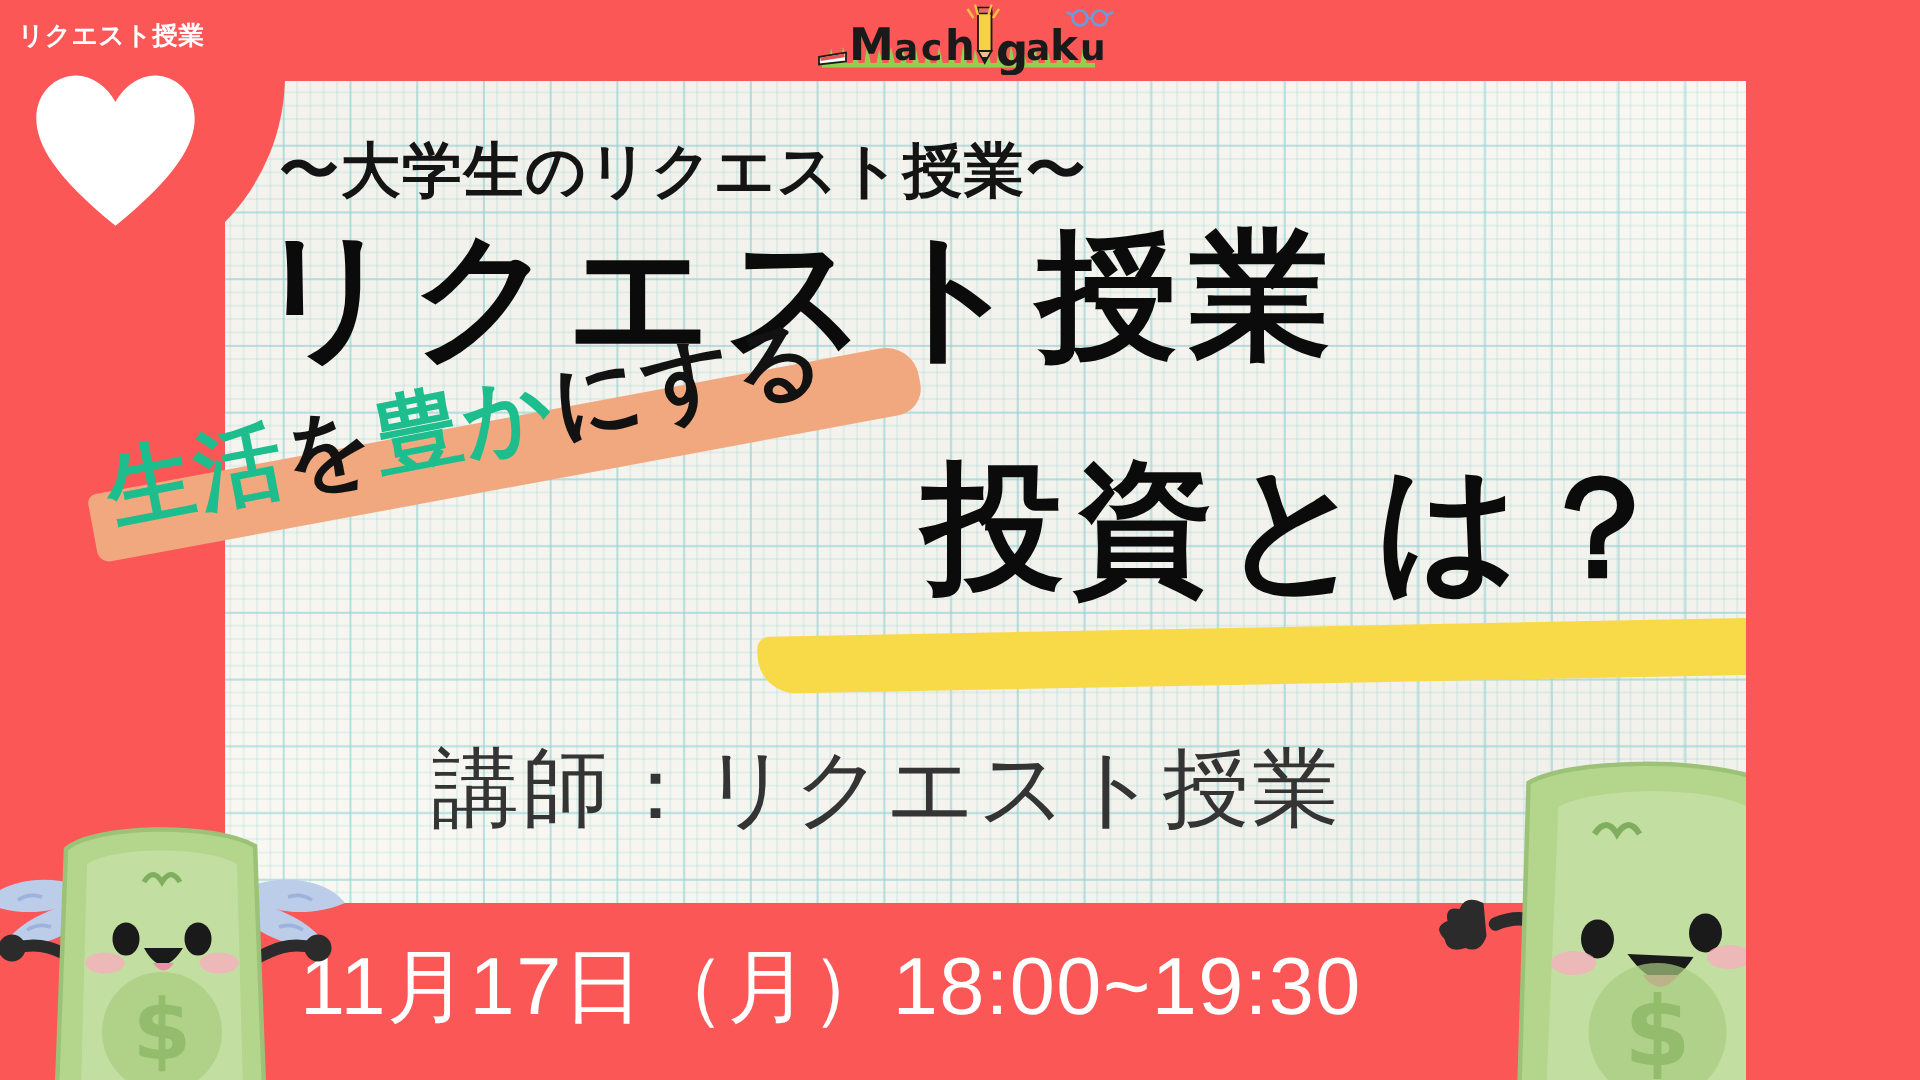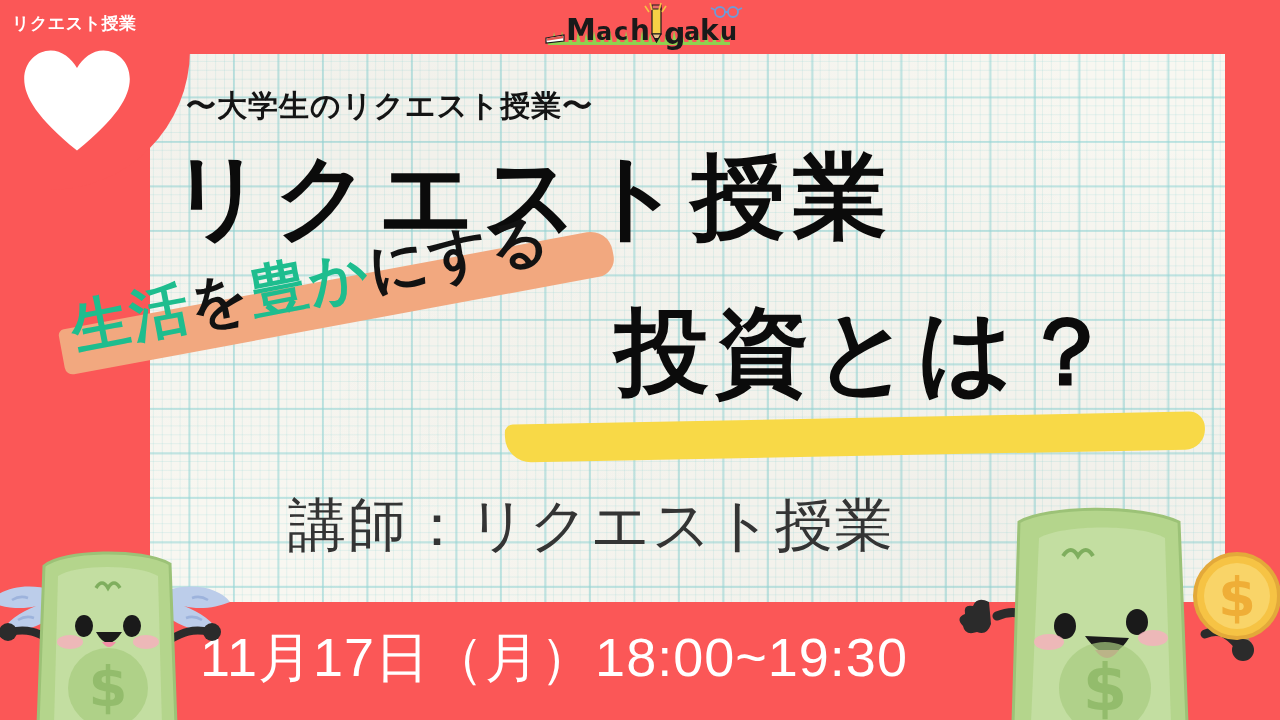--- a/index.html
+++ b/index.html
@@ -2,21 +2,21 @@
 <html><head>
 <meta charset="utf-8">
 <style>
   html,body{margin:0;padding:0;}
   body{
     width:1280px;height:720px;overflow:hidden;
     font-family:"Liberation Sans","DejaVu Sans",sans-serif;
     background:#FB5757;position:relative;
   }
   #poster{
-    position:absolute;inset:0;width:1280px;height:720px;
+    position:absolute;inset:0;width:1164px;height:720px;
     background:#FB5757;overflow:hidden;
   }
 
   
   #paper{
     position:absolute;left:150px;top:54px;width:1075px;height:548px;
     background-color:#F8F7F1;
     background-image:
       linear-gradient(to right, rgba(150,214,214,.55) 1.6px, transparent 1.6px),
       linear-gradient(to bottom, rgba(150,214,214,.55) 1.6px, transparent 1.6px),
@@ -46,21 +46,21 @@
   #heart{
     position:absolute;left:22px;top:46px;width:110px;height:110px;
   }
 
   
   #logo{position:absolute;left:540px;top:2px;width:210px;height:48px;}
 
   
   #subtitle{
     position:absolute;left:186px;top:86px;
-    font-size:30px;font-weight:bold;color:#141414;letter-spacing:1px;
+    font-size:40px;font-weight:bold;color:#141414;letter-spacing:1px;
     white-space:nowrap;
   }
   #title-line1{
     position:absolute;left:170px;top:150px;
     font-size:94px;font-weight:bold;color:#0B0B0B;
     letter-spacing:8px;white-space:nowrap;line-height:1;
   }
   #hl-orange{
     position:absolute;left:62px;top:330px;width:560px;height:46px;
     background:#F2A87F;border-radius:6px 22px 18px 8px;

